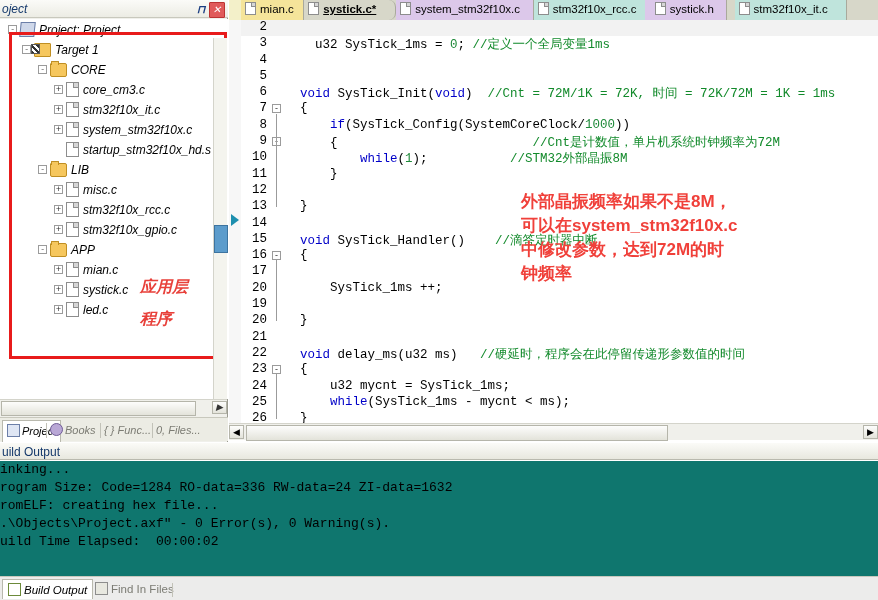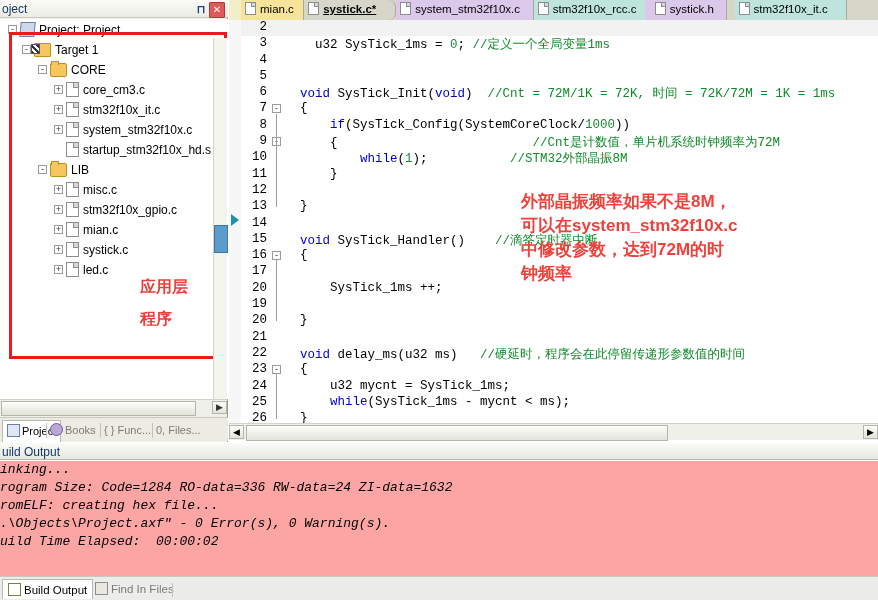--- a/index.html
+++ b/index.html
@@ -12,20 +12,21 @@
   }
   
   #app{position:relative;width:878px;height:600px;}
 
   
   #project-panel{
     position:absolute;left:0;top:0;width:228px;height:442px;
     background:#f0f0eb;
     border-right:1px solid #9a9a8f;
     box-sizing:border-box;
+    font-style:italic;
   }
   #project-panel-header{
     position:absolute;left:0;top:0;width:228px;height:18px;
     background:linear-gradient(#fbfbf8,#ecece4);
     border-bottom:1px solid #c8c8bd;
     box-sizing:border-box;
   }
   #project-panel-title{
     position:absolute;left:2px;top:2px;font-size:12px;color:#15396b;
     font-family:"Liberation Sans", sans-serif;
@@ -218,39 +219,38 @@
   #build-output{
     position:absolute;left:0;top:443px;width:878px;height:157px;background:#fff;
   }
   #bo-header{
     position:absolute;left:0;top:0;width:878px;height:17px;
     background:linear-gradient(#fbfbf8,#e8e8df);
     border-bottom:1px solid #b9b9ae;box-sizing:border-box;
   }
   #bo-title{position:absolute;left:2px;top:2px;font-size:12px;color:#15396b;}
   #bo-body{
-    position:absolute;left:0;top:18px;width:878px;height:115px;background:#fca5a5;
+    position:absolute;left:0;top:18px;width:878px;height:115px;background:#0f766e;
     overflow:hidden;
-    font-style:italic;
   }
   .bo-line{
     position:relative;left:0;height:18px;line-height:18px;
     font-family:"Liberation Mono", monospace;font-size:13px;color:#000;white-space:pre;
   }
   #bo-tabs{
     position:absolute;left:0;top:133px;width:878px;height:24px;
     background:#ececeb;border-top:1px solid #c8c8bd;box-sizing:border-box;
   }
   .botab{
     position:absolute;top:3px;height:20px;line-height:19px;font-size:11.5px;
     padding:0 5px;box-sizing:border-box;color:#7c7c74;white-space:nowrap;
   }
   .botab.active{
     background:#fff;border:1px solid #b9b9ae;border-bottom:0;color:#000;
-    top:2px;height:20px;line-height:21px;
+    top:2px;height:20px;line-height:21px;font-style:italic;
   }
   .botab .bico{display:inline-block;width:11px;height:11px;vertical-align:-2px;margin-right:3px;}
   .bico-out{background:#fff;border:1px solid #6c8a3a;}
   .bico-find{background:#e8e8e0;border:1px solid #8d8d8d;}
   #botab-sep{position:absolute;top:6px;width:1px;height:14px;background:#c2c2b8;}
 
   
   #tree-vscroll{
     position:absolute;left:213px;top:19px;width:14px;height:380px;
     background:#f4f4ee;border-left:1px solid #d4d4cb;box-sizing:border-box;
@@ -277,21 +277,23 @@
       <div id="tree">
           <div class="node" style="padding-left: 6px;"><span class="expander">-</span><span class="ico ico-proj"></span><span class="lbl">Project: Project</span></div>
           <div class="node" style="padding-left: 20px;"><span class="expander">-</span><span class="ico ico-target"></span><span class="lbl">Target 1</span></div>
           <div class="node" style="padding-left: 36px;"><span class="expander">-</span><span class="ico ico-folder"></span><span class="lbl">CORE</span></div>
           <div class="node" style="padding-left: 52px;"><span class="expander">+</span><span class="ico ico-file"></span><span class="lbl">core_cm3.c</span></div>
           <div class="node" style="padding-left: 52px;"><span class="expander">+</span><span class="ico ico-file"></span><span class="lbl">stm32f10x_it.c</span></div>
           <div class="node" style="padding-left: 52px;"><span class="expander">+</span><span class="ico ico-file"></span><span class="lbl">system_stm32f10x.c</span></div>
           <div class="node" style="padding-left: 52px;"><span class="expander none"></span><span class="ico ico-file"></span><span class="lbl">startup_stm32f10x_hd.s</span></div>
           <div class="node" style="padding-left: 36px;"><span class="expander">-</span><span class="ico ico-folder"></span><span class="lbl">LIB</span></div>
           <div class="node" style="padding-left: 52px;"><span class="expander">+</span><span class="ico ico-file"></span><span class="lbl">misc.c</span></div>
+          <div class="node" style="padding-left: 52px;"><span class="expander">+</span><span class="ico ico-file"></span><span class="lbl">stm32f10x_rcc.c</span></div>
           <div class="node" style="padding-left: 52px;"><span class="expander">+</span><span class="ico ico-file"></span><span class="lbl">stm32f10x_gpio.c</span></div>
+          <div class="node" style="padding-left: 36px;"><span class="expander">-</span><span class="ico ico-folder"></span><span class="lbl">APP</span></div>
           <div class="node" style="padding-left: 52px;"><span class="expander">+</span><span class="ico ico-file"></span><span class="lbl">mian.c</span></div>
           <div class="node" style="padding-left: 52px;"><span class="expander">+</span><span class="ico ico-file"></span><span class="lbl">systick.c</span></div>
           <div class="node" style="padding-left: 52px;"><span class="expander">+</span><span class="ico ico-file"></span><span class="lbl">led.c</span></div>
         </div>
       <div id="tree-red-box"></div>
       <div class="red-note" id="note-app-1">应用层</div>
       <div class="red-note" id="note-app-2">程序</div>
       <div id="tree-vscroll"></div>
       <div id="tree-vthumb"></div>
     </div>

